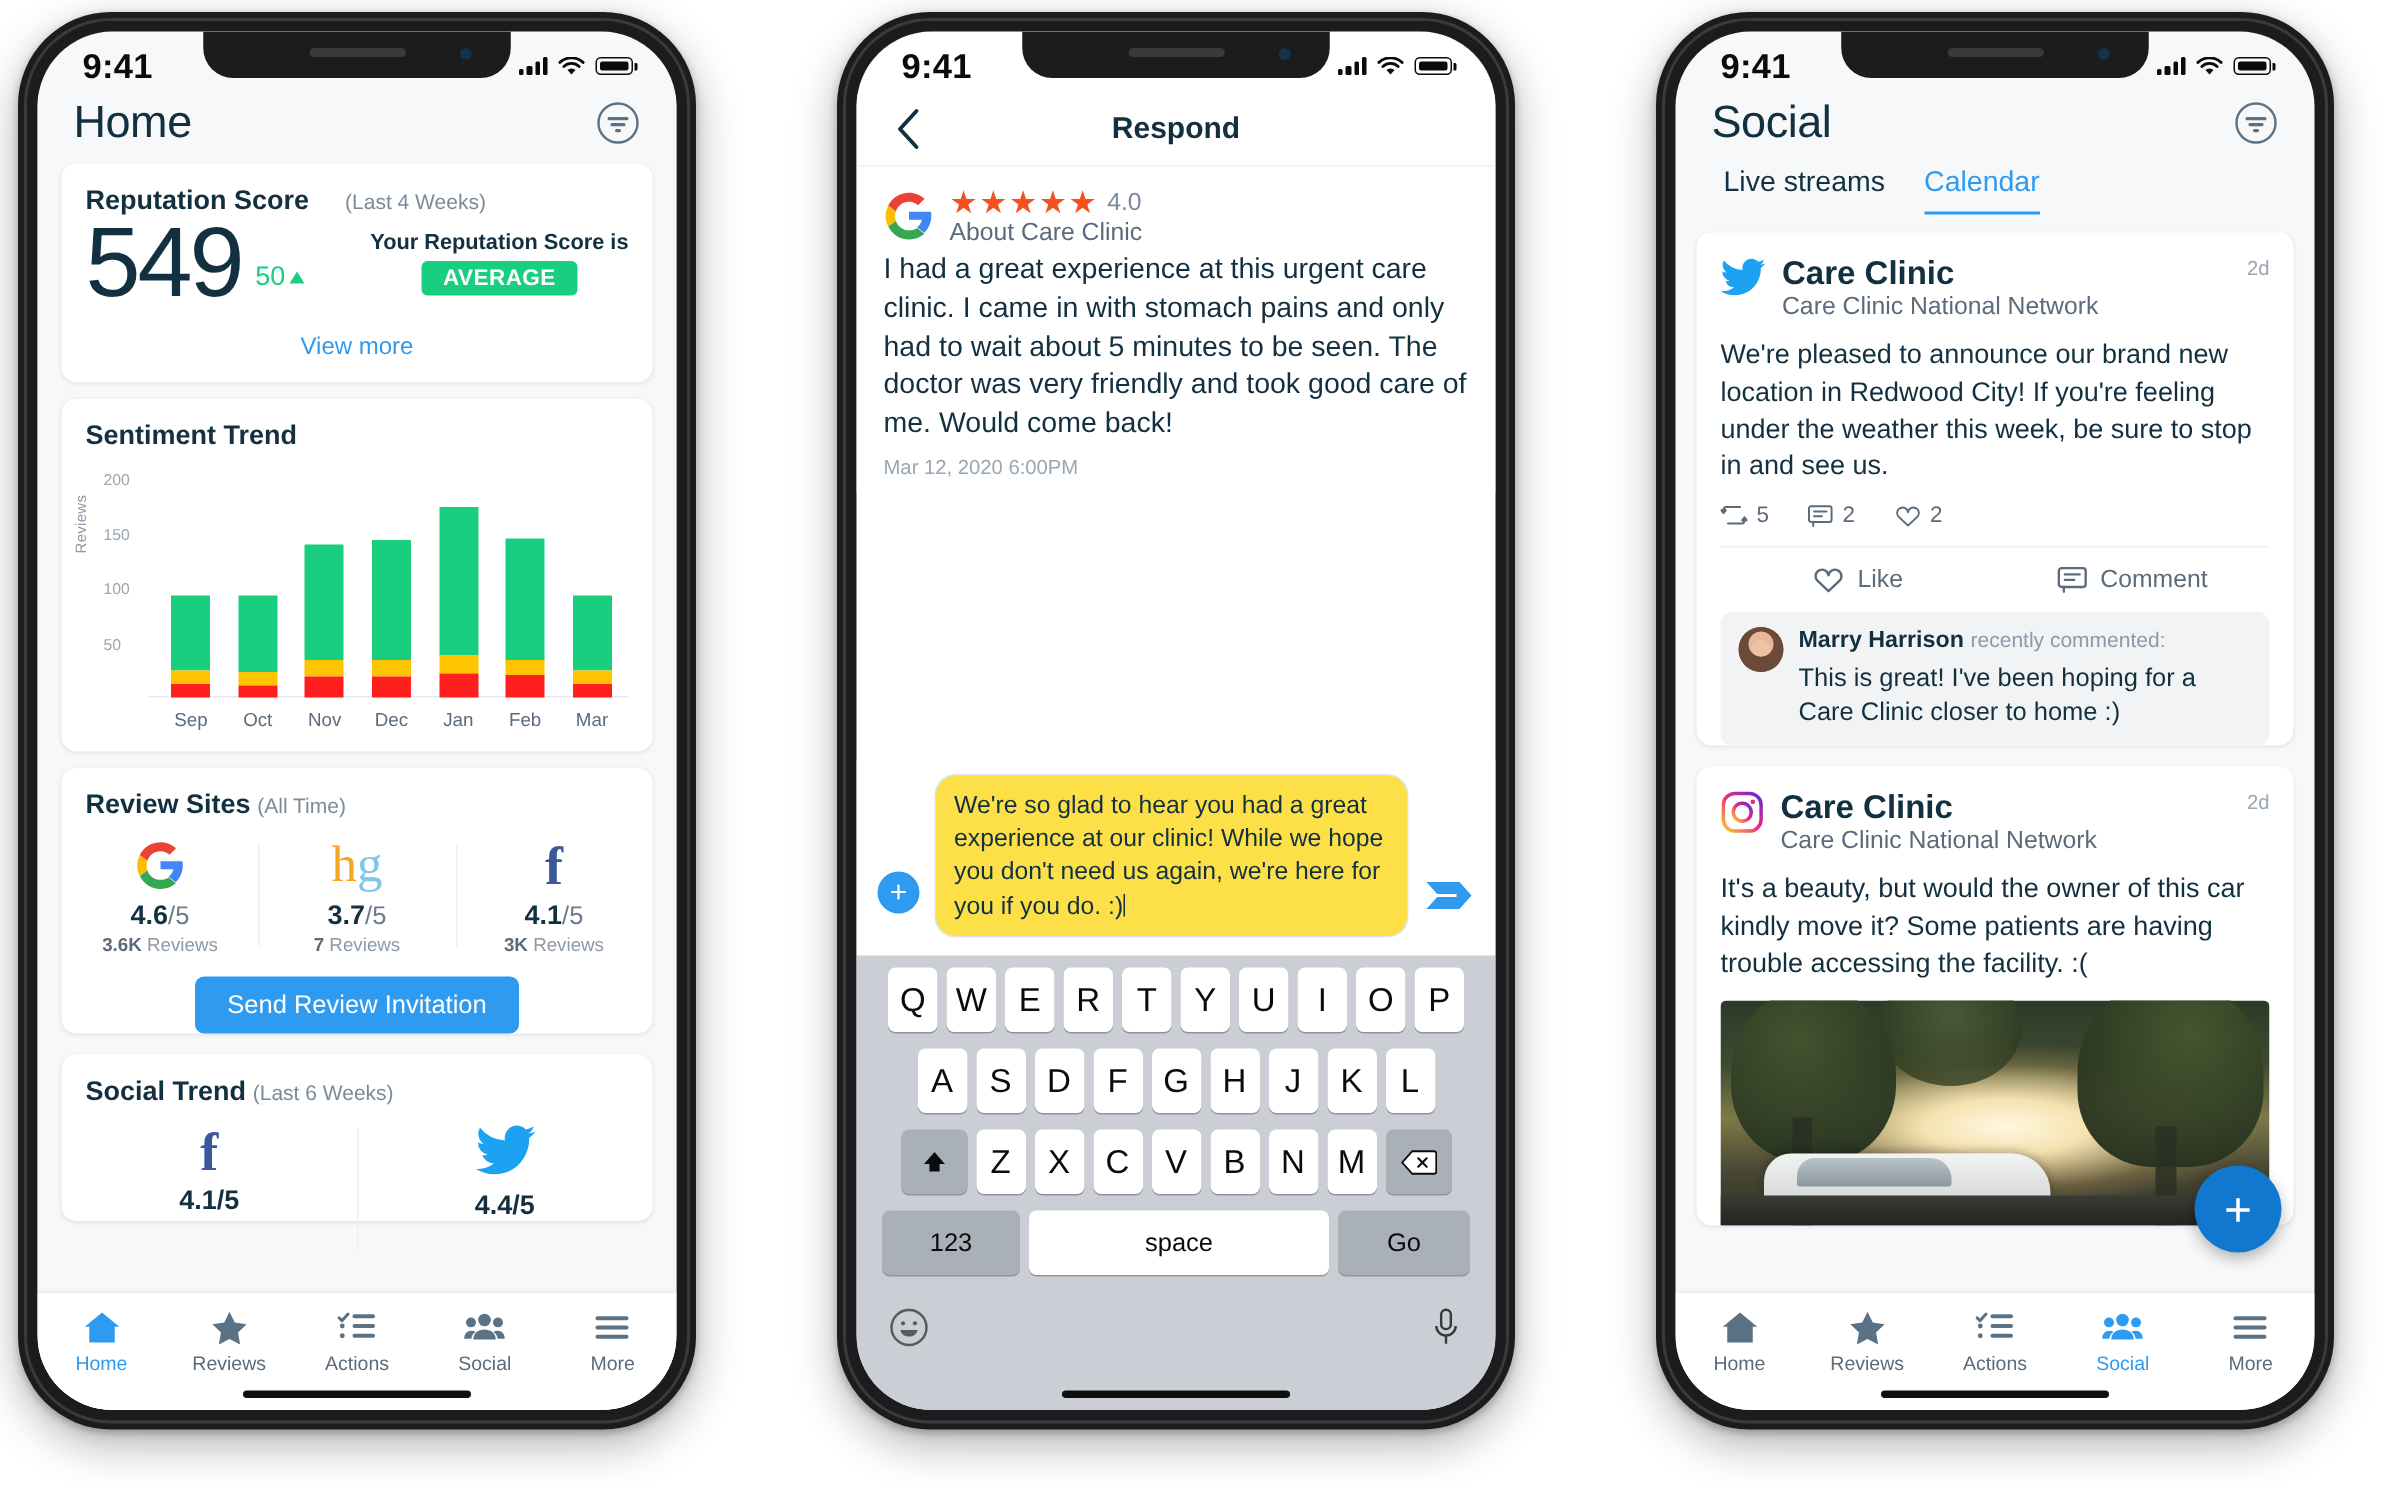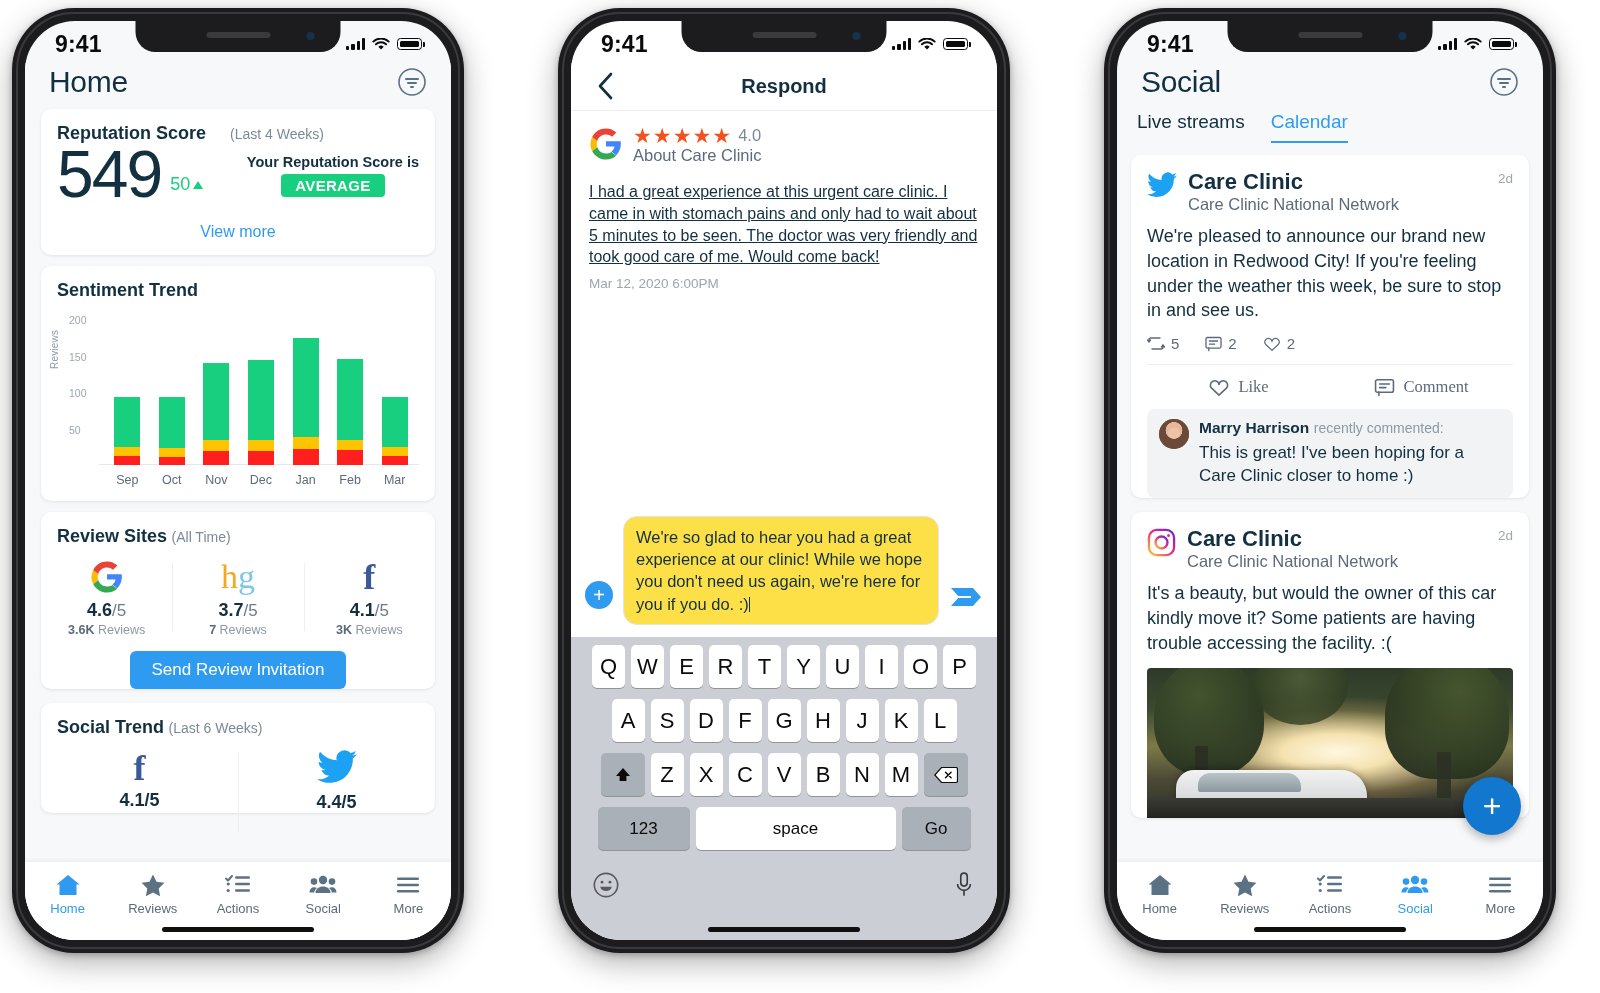--- a/index.html
+++ b/index.html
@@ -153,21 +153,21 @@
   .navbar2 .back{ position:absolute; left:22px; top:6px; width:26px;height:34px; }
   .navbar2 .t{ font-size:20px; font-weight:700; color:#123040;}
   .reviewbody{ background:#fff; padding:14px 18px 10px; }
   .rv-top{ display:flex; gap:10px; }
   .rv-meta{ flex:1; }
   .stars{ display:flex; align-items:center; gap:1px; }
   .star{ color:#f4511e; font-size:21px; line-height:1; }
   .rv-score{ font-size:16.5px; color:#7b8a99; margin-left:6px; }
   .rv-name{ font-size:16.5px; color:#5b6b7b; margin-top:1px;}
   .rv-about{ font-size:16.5px; color:#5b6b7b; }
-  .rv-text{ font-size:16px; line-height:1.36; color:#123040; margin-top:16px;text-decoration:underline; }
+  .rv-text{ font-size:19px; line-height:1.36; color:#123040; margin-top:2px; }
   .rv-date{ font-size:13.5px; color:#9aa6b2; margin-top:8px; }
   .composer{
     position:absolute; left:0; right:0; bottom:303px; background:#fff;
     display:flex; align-items:flex-end; gap:10px; padding:10px 14px 12px;
   }
   .plusbtn{ width:28px;height:28px;border-radius:50%;background:#2f9bf0;color:#fff;
             display:flex;align-items:center;justify-content:center;font-size:20px;
             line-height:1; margin-bottom:16px; flex:0 0 auto;}
   .inputbox{
     flex:1; border:1px solid #dfe4ea; border-radius:14px; padding:9px 12px;
@@ -185,37 +185,37 @@
   .key{
     background:#fff; border-radius:5px; height:43px; width:33px;
     display:flex; align-items:center; justify-content:center;
     font-size:22px; color:#0b0b0b; box-shadow:0 1px 0 rgba(0,0,0,.28);
   }
   .krow.r2{ padding:0 17px; }
   .krow.r3{ }
   .key.wide{ width:44px; background:#aab0b8; }
   .key.num{ width:92px; font-size:17px; background:#aab0b8; }
   .key.space{ width:200px; font-size:17px; }
-  .key.go{ width:69px; font-size:17px; background:#aab0b8; }
+  .key.go{ width:88px; font-size:17px; background:#aab0b8; }
   .kbfoot{ display:flex; justify-content:space-between; padding:10px 18px 0; }
 
   
-  .tabs3{ display:flex; gap:26px; padding:2px 20px 0; }
+  .tabs3{ display:flex; gap:26px; padding:2px 32px 0; }
   .tab3{ font-size:19px; color:#123040; padding-bottom:8px; }
   .tab3.on{ color:#2f9bf0; border-bottom:2.5px solid #2f9bf0; }
   .post{ background:#fff; border-radius:10px; margin:12px 14px 0; padding:14px 16px 0;
          box-shadow:0 1px 3px rgba(20,40,60,.10); }
   .post-head{ display:flex; align-items:flex-start; gap:11px;}
   .ph-names .n1{ font-size:22px; font-weight:700; color:#123040;}
   .ph-names .n2{ font-size:16.5px; color:#5b6b7b;}
   .ph-time{ margin-left:auto; font-size:13.5px; color:#9aa6b2; padding-top:2px;}
   .post-text{ font-size:18px; line-height:1.38; color:#123040; margin-top:10px;}
   .metrics{ display:flex; gap:26px; margin-top:12px; align-items:center;}
   .metric{ display:flex; align-items:center; gap:6px; font-size:15px; color:#5b6b7b;}
-  .actions{ display:flex; border-top:1px solid #eceff3; margin-top:12px;font-family:Liberation Serif, serif; }
+  .actions{ display:flex; border-top:1px solid #eceff3; margin-top:12px; }
   .act{ flex:1; display:flex; align-items:center; justify-content:center; gap:8px;
         padding:12px 0; font-size:16.5px; color:#5b6b7b; }
   .comment{ background:#f1f3f5; border-radius:8px; margin:0 0 14px; padding:10px 12px;
             display:flex; gap:10px; }
   .avatar{ width:30px;height:30px;border-radius:50%; flex:0 0 auto; overflow:hidden;
            background:#7a5c4f; position:relative; }
   .cm-name{ font-size:15.5px; font-weight:700; color:#123040;}
   .cm-sub{ font-size:14px; color:#8c99a6;}
   .cm-text{ font-size:17px; color:#123040; margin-top:5px; line-height:1.35;}
   .photo{ height:150px; border-radius:4px 4px 0 0; margin:12px 0 0; overflow:hidden;

